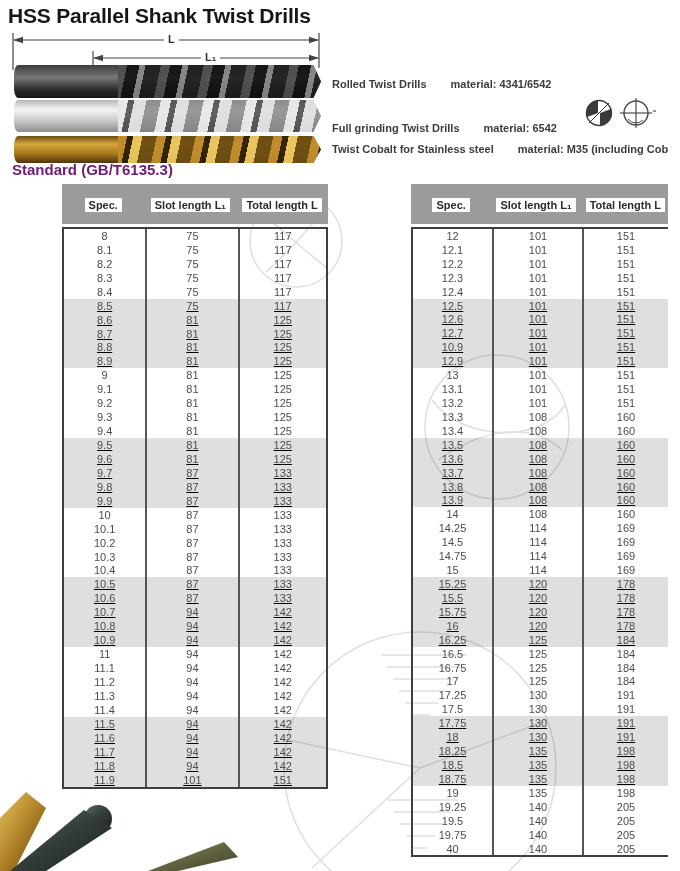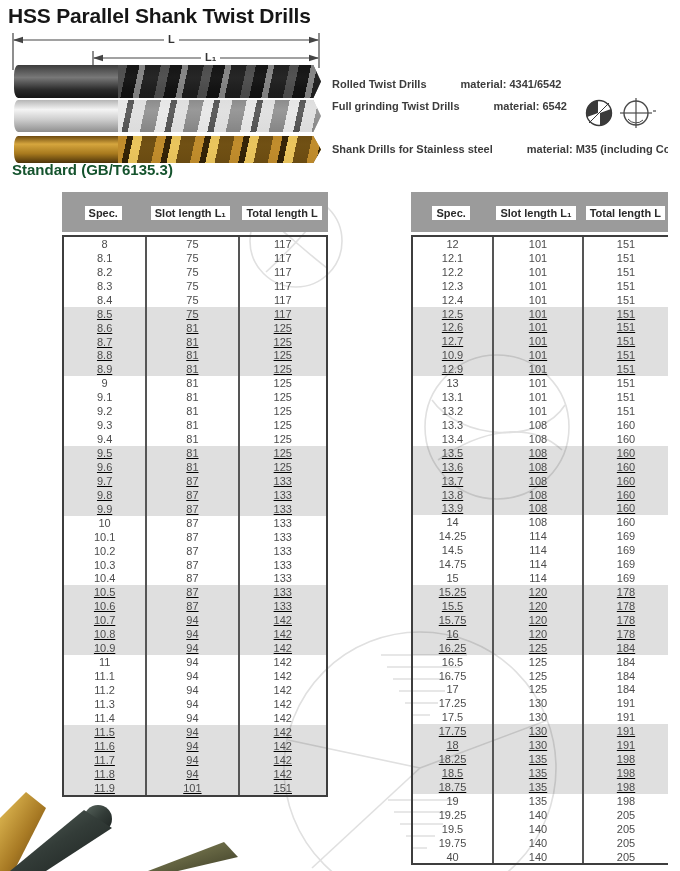--- a/index.html
+++ b/index.html
@@ -13,26 +13,26 @@
             line-height:12px;z-index:2;font-weight:bold;}
   .drill{position:absolute;left:14px;width:307px;z-index:2;overflow:hidden;
          clip-path:polygon(0 0,97.5% 0,100% 50%,97.5% 100%,0 100%);border-radius:4px/10px;}
   .d1{top:65px;height:33px;background:linear-gradient(180deg,#3c3c3c,#787878 38%,#2b2b2b 75%,#161616);}
   .d2{top:100px;height:32px;background:linear-gradient(180deg,#b5b5b5,#f4f4f4 30%,#cfcfcf 60%,#8f8f8f);}
   .d3{top:136px;height:27px;background:linear-gradient(180deg,#6d4a10,#d6a63e 30%,#a87a1e 65%,#4e340a);}
   .flute{position:absolute;right:0;top:0;bottom:0;width:66%;}
   .f1{background:repeating-linear-gradient(102deg,#4f4f4f 0 9px,#101010 9px 21px,#8a8a8a 21px 27px,#1d1d1d 27px 42px);opacity:.9;}
   .f2{background:repeating-linear-gradient(102deg,rgba(232,232,232,.95) 0 10px,rgba(70,70,70,.85) 10px 16px,rgba(224,224,224,.95) 16px 28px,rgba(130,130,130,.8) 28px 42px);}
   .f3{background:repeating-linear-gradient(102deg,#c08c2c 0 9px,#2e1f05 9px 15px,#ecc75f 15px 24px,#6b4c12 24px 38px);opacity:.95;}
-  .prod{position:absolute;left:332px;display:flex;gap:34px;font-size:11px;font-weight:bold;
+  .prod{position:absolute;left:332px;display:flex;gap:24px;font-size:11px;font-weight:bold;
         color:#3c3c3c;white-space:nowrap;z-index:2;}
-  .p1{top:78px;} .p2{top:100px;} .p3{top:143px;}
+  .p1{top:78px;} .p2{top:122px;} .p3{top:143px;}
   .icon{position:absolute;z-index:2;}
-  .standard{position:absolute;left:12px;top:161px;font-size:15px;font-weight:bold;color:#14532d;z-index:2;}
-  .dtable{position:absolute;top:192px;z-index:2;padding-left:48px;}
+  .standard{position:absolute;left:12px;top:161px;font-size:15px;font-weight:bold;color:#701a75;z-index:2;}
+  .dtable{position:absolute;top:184px;z-index:2;padding-left:48px;}
   .left-table{left:14px;width:266px;}
   .right-table{left:363px;width:259px;}
   .thead{height:40px;background:#9b9b9b;display:flex;align-items:center;margin-bottom:3px;}
   .hcell{text-align:center;}
   .hcell:nth-child(1){flex:0 0 31%;}
   .hcell:nth-child(2){flex:0 0 34.5%;}
   .hcell:nth-child(3){flex:1 1 auto;}
   .hbox{display:inline-block;background:#ffffff;padding:1px 4px;font-size:11px;font-weight:bold;color:#2b2b2b;}
   .tbody{border:2px solid #3e3e3e;background:transparent;}
   .trow{display:flex;}
@@ -97,21 +97,21 @@
 
   <div class="prod p1">
     <span>Rolled Twist Drills</span>
     <span>material: 4341/6542</span>
   </div>
   <div class="prod p2">
     <span>Full grinding Twist Drills</span>
     <span>material: 6542</span>
   </div>
   <div class="prod p3">
-    <span>Shank Drills for Stainless steel</span>
+    <span>Twist Cobalt for Stainless steel</span>
     <span>material: M35 (including Cobalt)</span>
   </div>
 
   <svg class="icon" style="left:584px;top:98px" width="30" height="30" viewBox="0 0 30 30">
     <circle cx="15" cy="15" r="12.5" stroke="#3a3a3a" stroke-width="1.4" fill="none"></circle>
     <path d="M14,2.5 A12.5,12.5 0 0,0 3,19 L14,15 Z" fill="#3a3a3a"></path>
     <path d="M16,27.5 A12.5,12.5 0 0,0 27,11 L16,15 Z" fill="#3a3a3a"></path>
     <line x1="5" y1="25" x2="25" y2="5" stroke="#3a3a3a" stroke-width="1"></line>
   </svg>
   <svg class="icon" style="left:619px;top:97px" width="38" height="32" viewBox="0 0 38 32">

